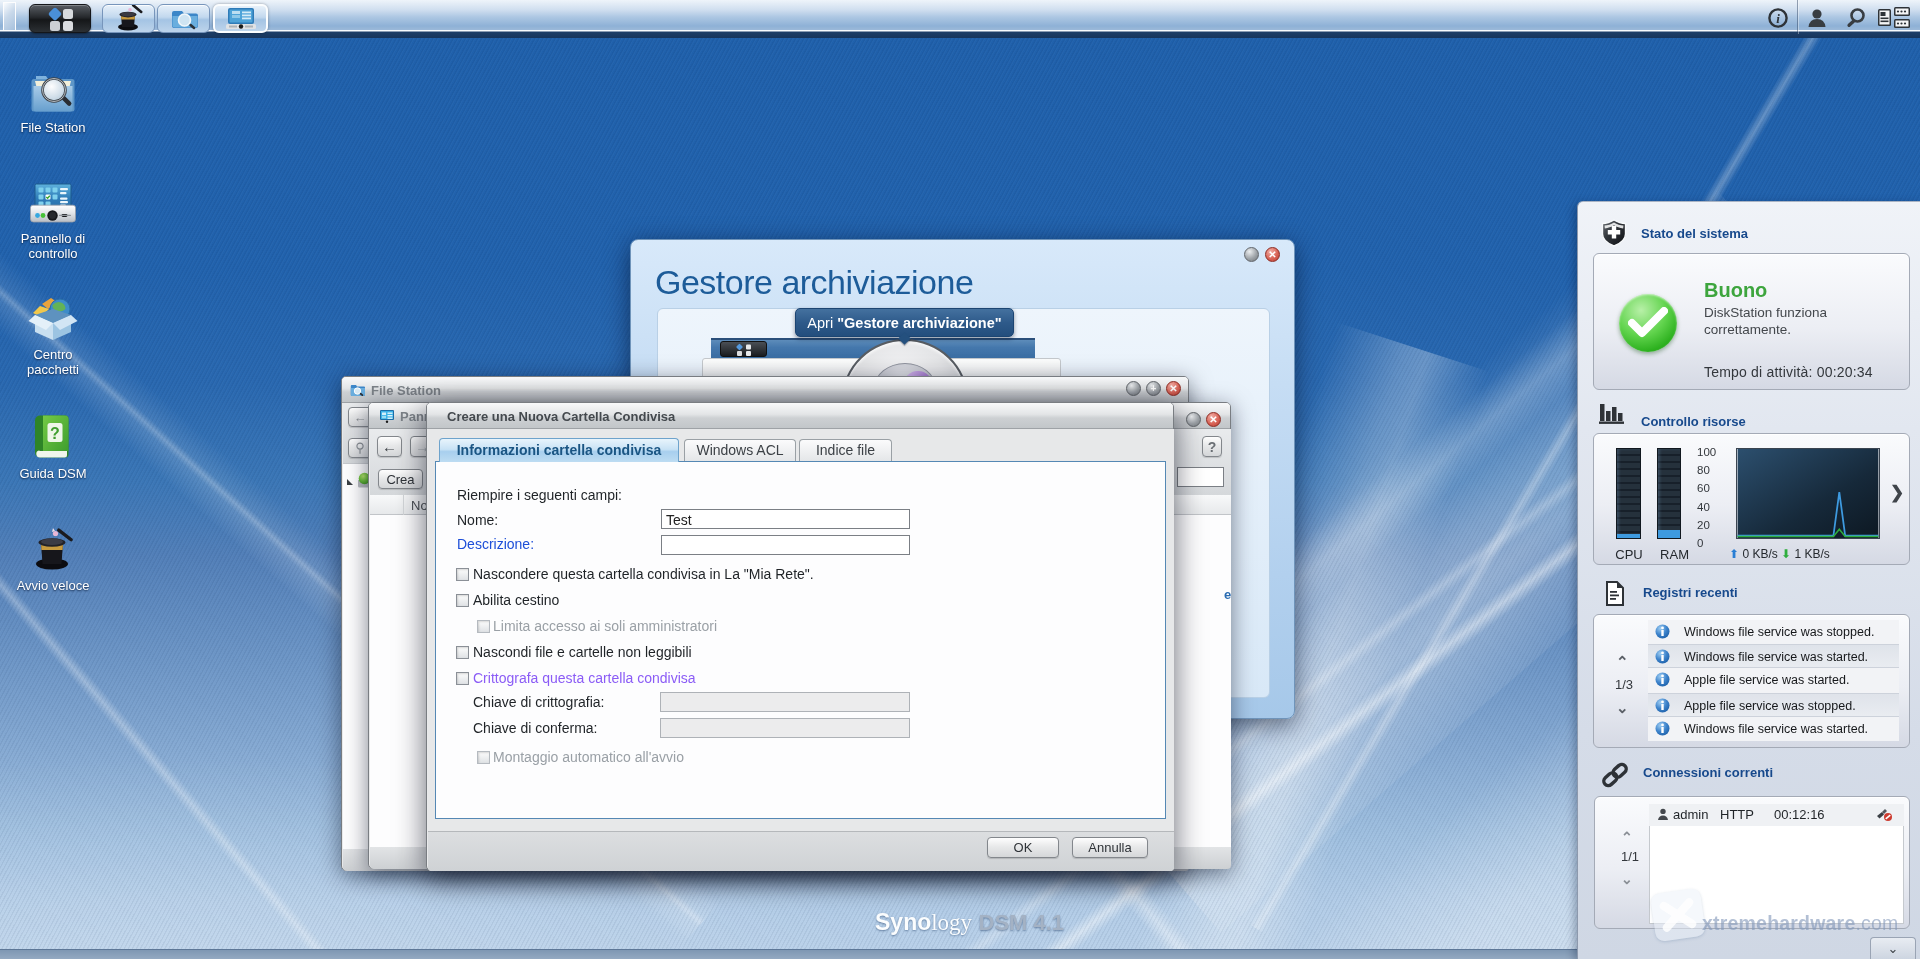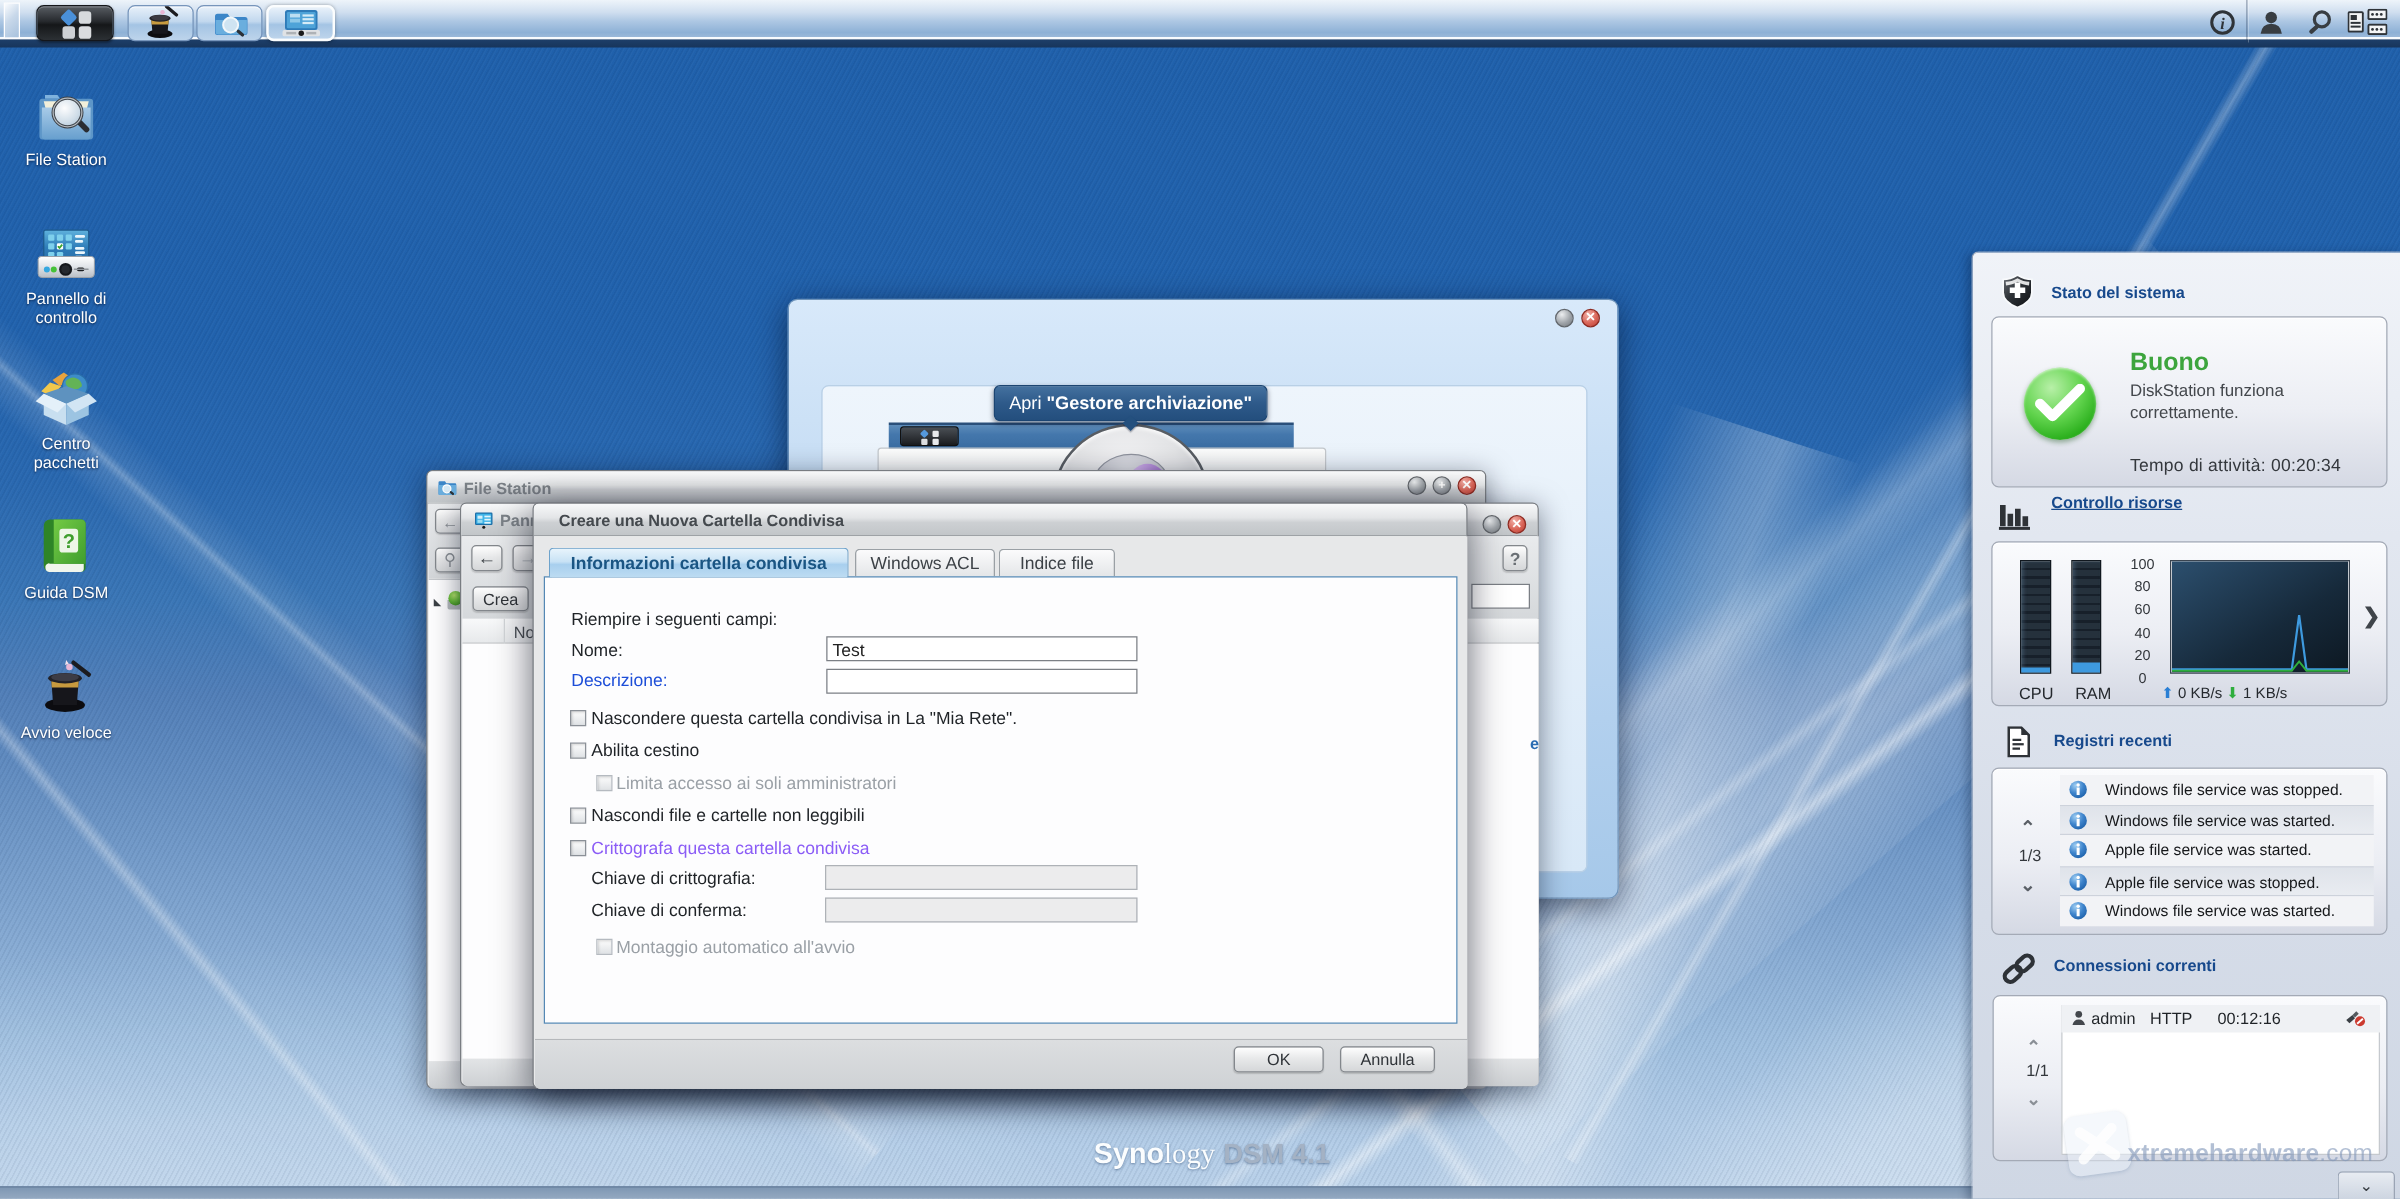--- a/index.html
+++ b/index.html
@@ -53,20 +53,21 @@
   <div class="ray" style="left:1147px; top:715px; width:26px; height:420px; transform:rotate(-40deg); background:linear-gradient(to right, rgba(255,255,255,0) 0%, rgba(255,255,255,0.35) 50%, rgba(255,255,255,0) 100%);"></div>
   <div class="ray" style="left:207px; top:-120px; width:60px; height:1250px; transform:rotate(-48deg); background:linear-gradient(to right, rgba(255,255,255,0) 0%, rgba(255,255,255,0.14) 40%, rgba(255,255,255,0.32) 50%, rgba(255,255,255,0.10) 60%, rgba(255,255,255,0) 100%);"></div>
   <div class="ray" style="left:171px; top:165px; width:16px; height:1250px; transform:rotate(-41deg); background:linear-gradient(to right, rgba(255,255,255,0) 0%, rgba(255,255,255,0.30) 50%, rgba(255,255,255,0) 100%);"></div>
   <div class="ray" style="left:-500px; top:730px; width:1500px; height:520px; background:radial-gradient(ellipse at 45% 60%, rgba(255,255,255,0.20) 0%, rgba(255,255,255,0) 65%);"></div>
 </div>
 <div id="stripes"></div>
 <div id="synlogo" class="abs" style="left:875px; top:909px; font-size:23px; color:#fbfdfe; text-shadow:0 1px 2px rgba(40,70,110,.55);"><b>Syno</b><span style="font-family:'Liberation Serif',serif;">logy</span> <span style="font-size:22px; color:#a4b2c4; font-weight:bold;"> DSM 4.1</span></div>
 <div id="botband"></div>
 
 <div id="gestwin" class="abs" style="left:630px; top:239px; width:665px; height:480px; border-radius:8px; background:linear-gradient(to bottom,#d8e9fa 0%,#c6ddf4 30%,#b2d0ee 70%,#a6c8e9 100%); border:1px solid #6f94ba; box-shadow:0 6px 25px rgba(0,10,30,.55);">
+  <div style="position:absolute; left:24px; top:23px; font-size:34px; color:#1d5c99; letter-spacing:-0.5px;">Gestore archiviazione</div>
   <div class="ball gray" style="left:613px; top:7px;"></div>
   <div class="ball red" style="left:634px; top:7px;">
       <span>✕</span>
     </div>
   <div style="position:absolute; left:26px; top:68px; width:613px; height:390px; border-radius:6px; background:linear-gradient(to bottom,#eef5fc 0%,#d8e8f7 100%); border:1px solid #b9d0e6;"></div>
 
   <div style="position:absolute; left:80px; top:98px; width:324px; height:21px; background:linear-gradient(to bottom,#5d8cba 0%,#4477ac 40%,#3a6da2 100%); border-top:2px solid #2a4f7a;"></div>
   <div style="position:absolute; left:89px; top:101px; width:47px; height:16px; border-radius:3px; background:linear-gradient(to bottom,#4a4f55,#1a1c1f); border:1px solid #111;">
     <svg width="47" height="16" viewBox="0 0 47 16" style="position:absolute;left:0;top:0;">
       <rect x="16" y="2.5" width="5" height="5" rx="1" fill="#5599dd" transform="rotate(45 18.5 5)"></rect>
@@ -212,31 +213,31 @@
     <div style="position:absolute; left:110px; top:50px; font-size:13.5px; color:#43474c; line-height:17px;">DiskStation funziona<br>correttamente.</div>
     <div style="position:absolute; left:110px; top:110px; font-size:14px; letter-spacing:0.2px; color:#33373c;">Tempo di attività: 00:20:34</div>
   </div>
   <svg width="27" height="22" viewBox="0 0 27 22" style="position:absolute; left:21px; top:201px;">
     <rect x="1" y="1" width="4.5" height="17" fill="#2e3237"></rect>
     <rect x="7" y="8" width="4.5" height="10" fill="#2e3237"></rect>
     <rect x="13" y="4" width="4.5" height="14" fill="#2e3237"></rect>
     <rect x="19" y="10" width="4.5" height="8" fill="#2e3237"></rect>
     <rect x="0" y="18.5" width="25" height="2.4" fill="#2e3237"></rect>
   </svg>
-  <div class="shead" style="left:63px; top:192px;text-decoration:underline;">Controllo risorse</div>
+  <div class="shead" style="left:63px; top:212px;">Controllo risorse</div>
   <div class="sbox" style="left:15px; top:231px; width:317px; height:132px;">
     <div style="position:absolute; left:22px; top:14px; width:25px; height:91px; background:repeating-linear-gradient(to bottom, #25313c 0px, #25313c 5px, #17202a 5px, #17202a 7px); border:1px solid #11181f; box-shadow:inset 2px 0 3px rgba(120,160,200,.25);">
       <div style="position:absolute; left:0; bottom:0; width:100%; height:4px; background:#3e9adf;"></div>
     </div>
     <div style="position:absolute; left:63px; top:14px; width:24px; height:91px; background:repeating-linear-gradient(to bottom, #25313c 0px, #25313c 5px, #17202a 5px, #17202a 7px); border:1px solid #11181f; box-shadow:inset 2px 0 3px rgba(120,160,200,.25);">
       <div style="position:absolute; left:0; bottom:0; width:100%; height:8px; background:#3e9adf;"></div>
     </div>
     <div style="position:absolute; left:16px; top:113px; width:38px; text-align:center; font-size:13px; color:#25292e;">CPU</div>
     <div style="position:absolute; left:57px; top:113px; width:38px; text-align:right; font-size:13px; color:#25292e;">RAM</div>
-    <div style="position:absolute; left:103px; top:9px; width:34px; text-align:center; font-size:11.5px; color:#33373c; line-height:18.2px;">100<br>80<br>60<br>40<br>20<br>0</div>
+    <div style="position:absolute; left:103px; top:9px; width:34px; text-align:left; font-size:11.5px; color:#33373c; line-height:18.2px;">100<br>80<br>60<br>40<br>20<br>0</div>
     <svg width="144" height="91" viewBox="0 0 144 91" style="position:absolute; left:142px; top:14px; border:1px solid #3a4450;">
       <defs>
           <linearGradient id="gbg" x1="0" y1="0" x2="1" y2="1">
             <stop offset="0" stop-color="#2c4f6e"></stop>
             <stop offset="60%" stop-color="#16293a"></stop>
             <stop offset="1" stop-color="#0d1822"></stop>
           </linearGradient>
         </defs>
       <rect x="0" y="0" width="144" height="91" fill="url(#gbg)"></rect>
       <path d="M0 88.5 L98 88.5 L104 44 L110 88.5 L144 88.5" fill="none" stroke="#3e9adf" stroke-width="1.8"></path>

